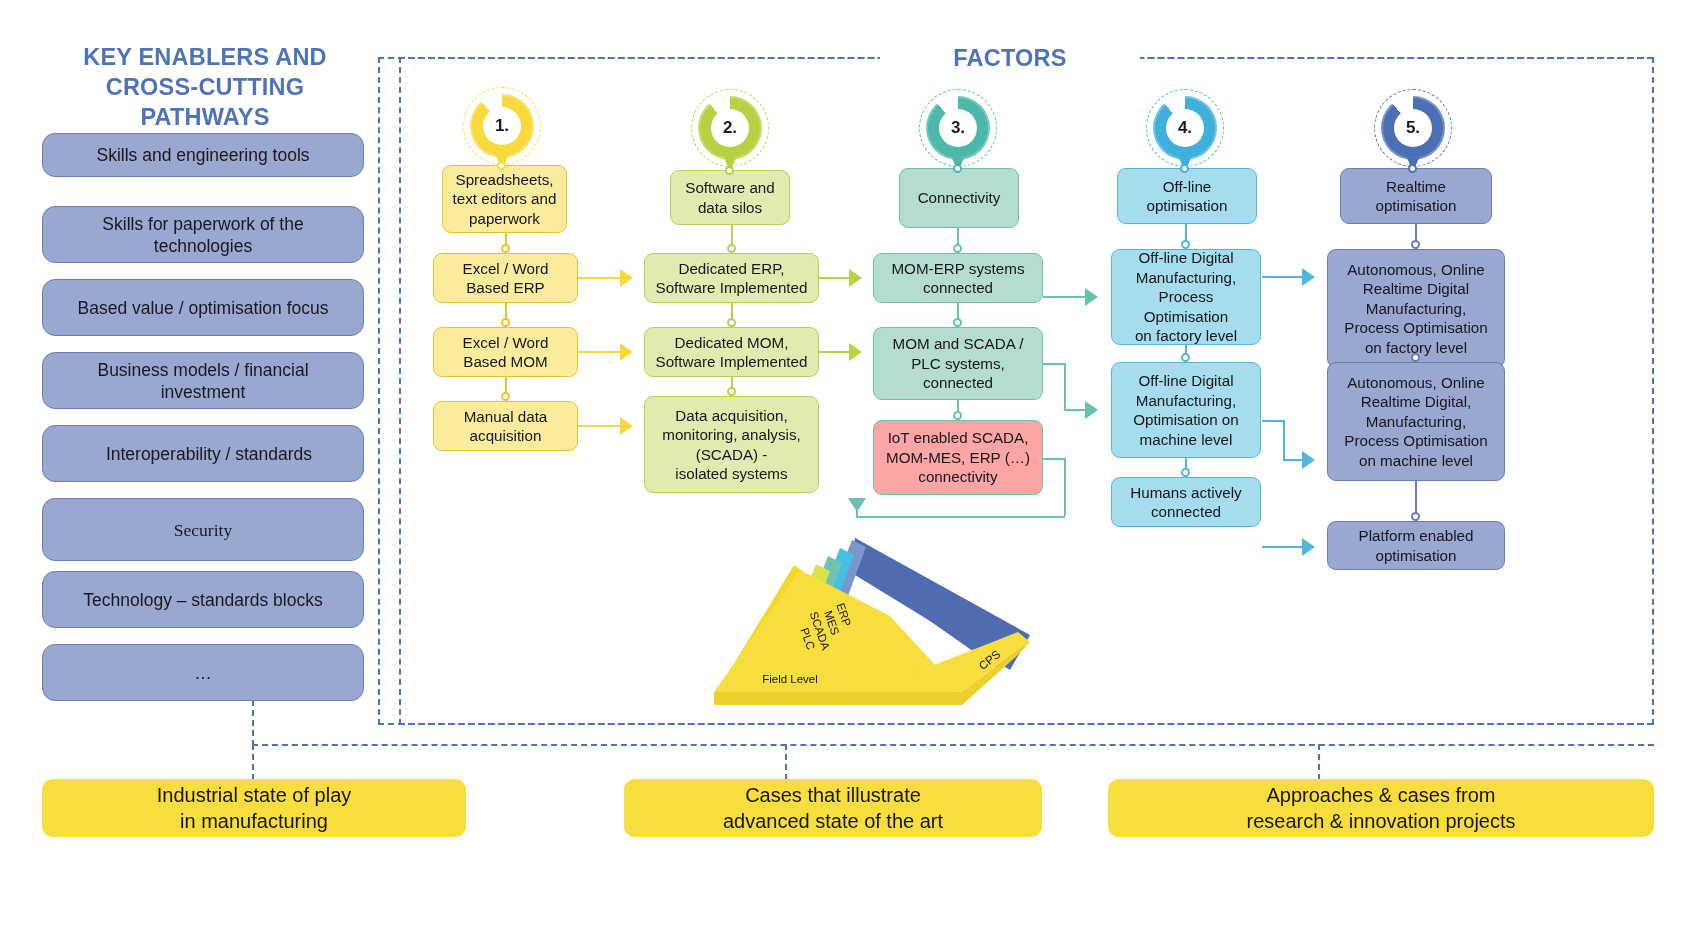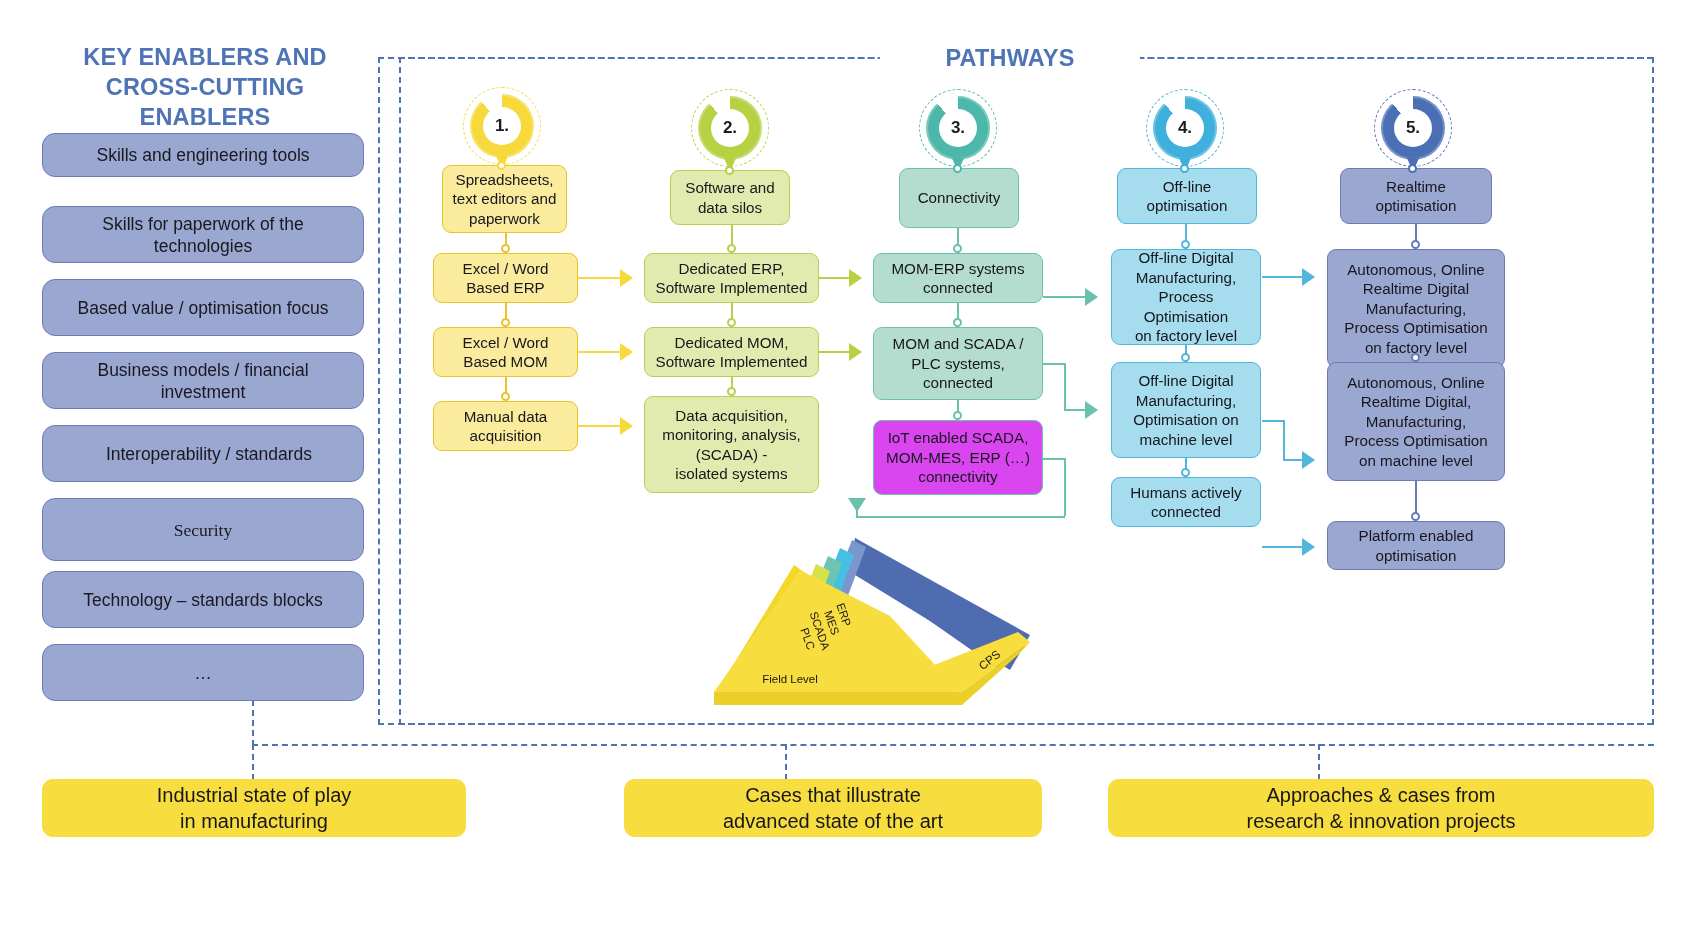--- a/index.html
+++ b/index.html
@@ -153,23 +153,23 @@
     padding: 6px 14px;
   }
 </style>
 </head>
 <body>
 
 <div id="root">
 
   <div class="heading" id="enablers-title">
     <div>KEY ENABLERS AND</div>
-    <div>CROSS-CUTTING ENABLERS</div>
+    <div>CROSS-CUTTING PATHWAYS</div>
   </div>
-  <div class="heading" id="pathways-title">PATHWAYS</div>
+  <div class="heading" id="pathways-title">FACTORS</div>
 
   <div class="dashed-frame" id="frame-outer"></div>
   <div class="dashed-frame" id="frame-inner"></div>
 
   <div id="bottom-dash">
       <div class="dash-line dash-h" style="left: 252px; top: 744px; width: 1402px;"></div>
       <div class="dash-line dash-v" style="left: 252px; top: 744px; height: 36px;"></div>
       <div class="dash-line dash-v" style="left: 785px; top: 744px; height: 36px;"></div>
       <div class="dash-line dash-v" style="left: 1318px; top: 744px; height: 36px;"></div>
       <div class="dash-line dash-v" style="left: 252px; top: 690px; height: 56px;"></div>
@@ -269,21 +269,21 @@
       <div class="node" style="left: 873px; top: 253px; width: 170px; height: 50px; background: rgb(181, 221, 207); border-color: rgb(108, 192, 174);">
         <span>MOM-ERP systems<br>connected</span>
       </div>
       <div class="pin-line" style="left: 957px; top: 228px; height: 25px; background: rgb(108, 192, 174);"></div>
       <div class="pin" style="left: 953px; top: 244px; border-color: rgb(108, 192, 174);"></div>
       <div class="node" style="left: 873px; top: 327px; width: 170px; height: 73px; background: rgb(181, 221, 207); border-color: rgb(108, 192, 174);">
         <span>MOM and SCADA /<br>PLC systems,<br>connected</span>
       </div>
       <div class="pin-line" style="left: 957px; top: 303px; height: 24px; background: rgb(108, 192, 174);"></div>
       <div class="pin" style="left: 953px; top: 318px; border-color: rgb(108, 192, 174);"></div>
-      <div class="node" style="left: 873px; top: 420px; width: 170px; height: 75px; background: #d946ef; border-color: rgb(108, 192, 174);">
+      <div class="node" style="left: 873px; top: 420px; width: 170px; height: 75px; background: #fca5a5; border-color: rgb(108, 192, 174);">
         <span>IoT enabled SCADA,<br>MOM-MES, ERP (…)<br>connectivity</span>
       </div>
       <div class="pin-line" style="left: 957px; top: 400px; height: 20px; background: rgb(108, 192, 174);"></div>
       <div class="pin" style="left: 953px; top: 411px; border-color: rgb(108, 192, 174);"></div>
       <div class="badge" style="left: 1153px; top: 96px;">
         <div class="ring-dash" style="border-color: rgb(63, 176, 219);"></div>
         <div class="ring-outer" style="background: conic-gradient(from 20deg, rgb(63, 176, 219) 0deg, rgb(63, 176, 219) 300deg, rgb(255, 255, 255) 300deg, rgb(255, 255, 255) 340deg, rgb(63, 176, 219) 340deg, rgb(63, 176, 219) 360deg); box-shadow: rgba(255, 255, 255, 0.25) 0px 0px 0px 2px inset;"></div>
         <div class="ring-inner">4.</div>
         <div class="stem" style="background: rgb(63, 176, 219); clip-path: polygon(0px 0px, 100% 0px, 50% 100%);"></div>
       </div>

